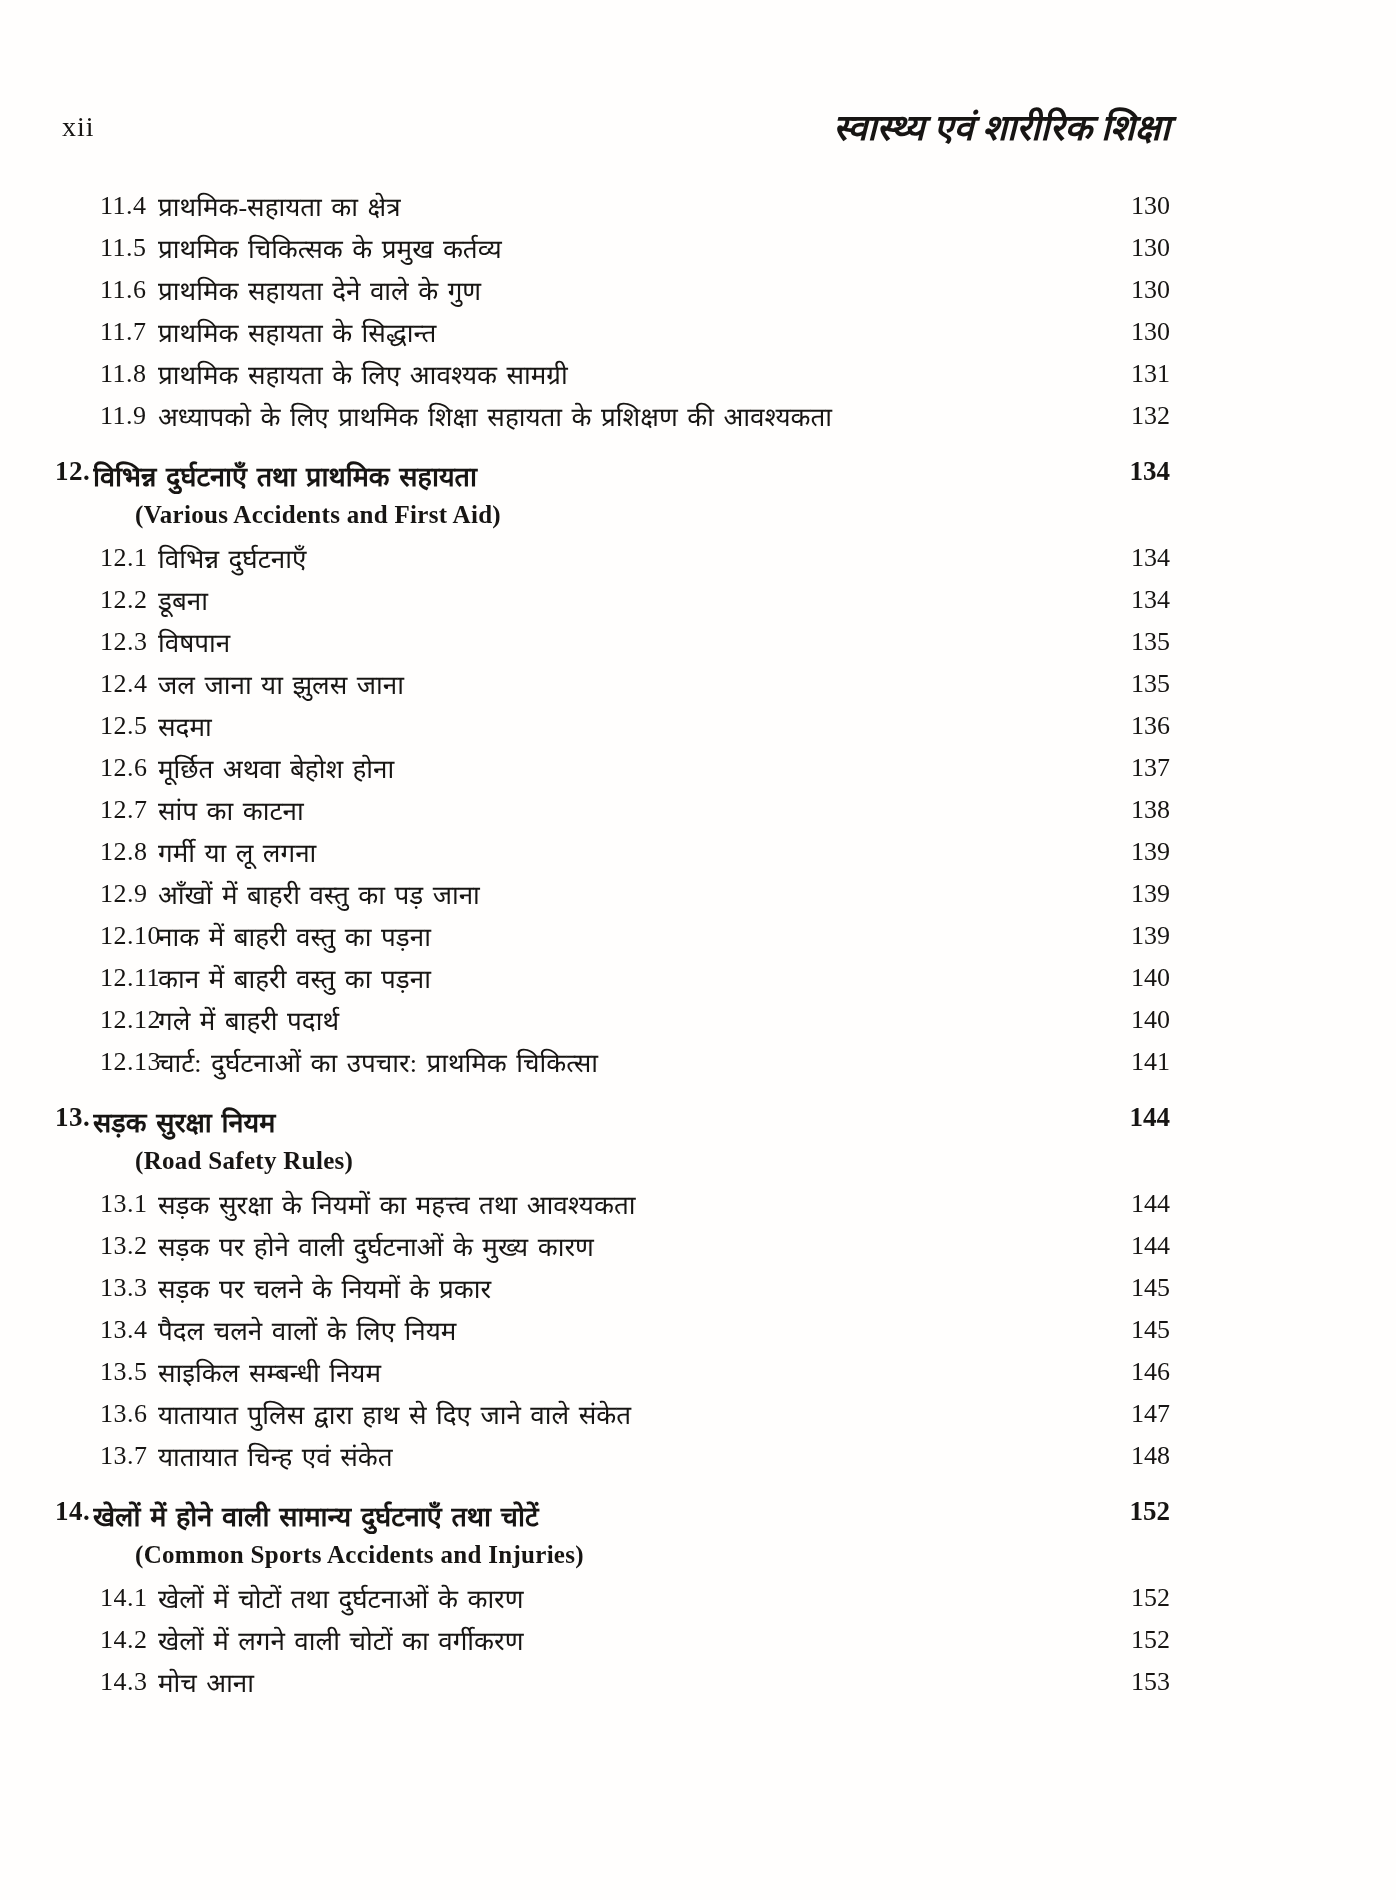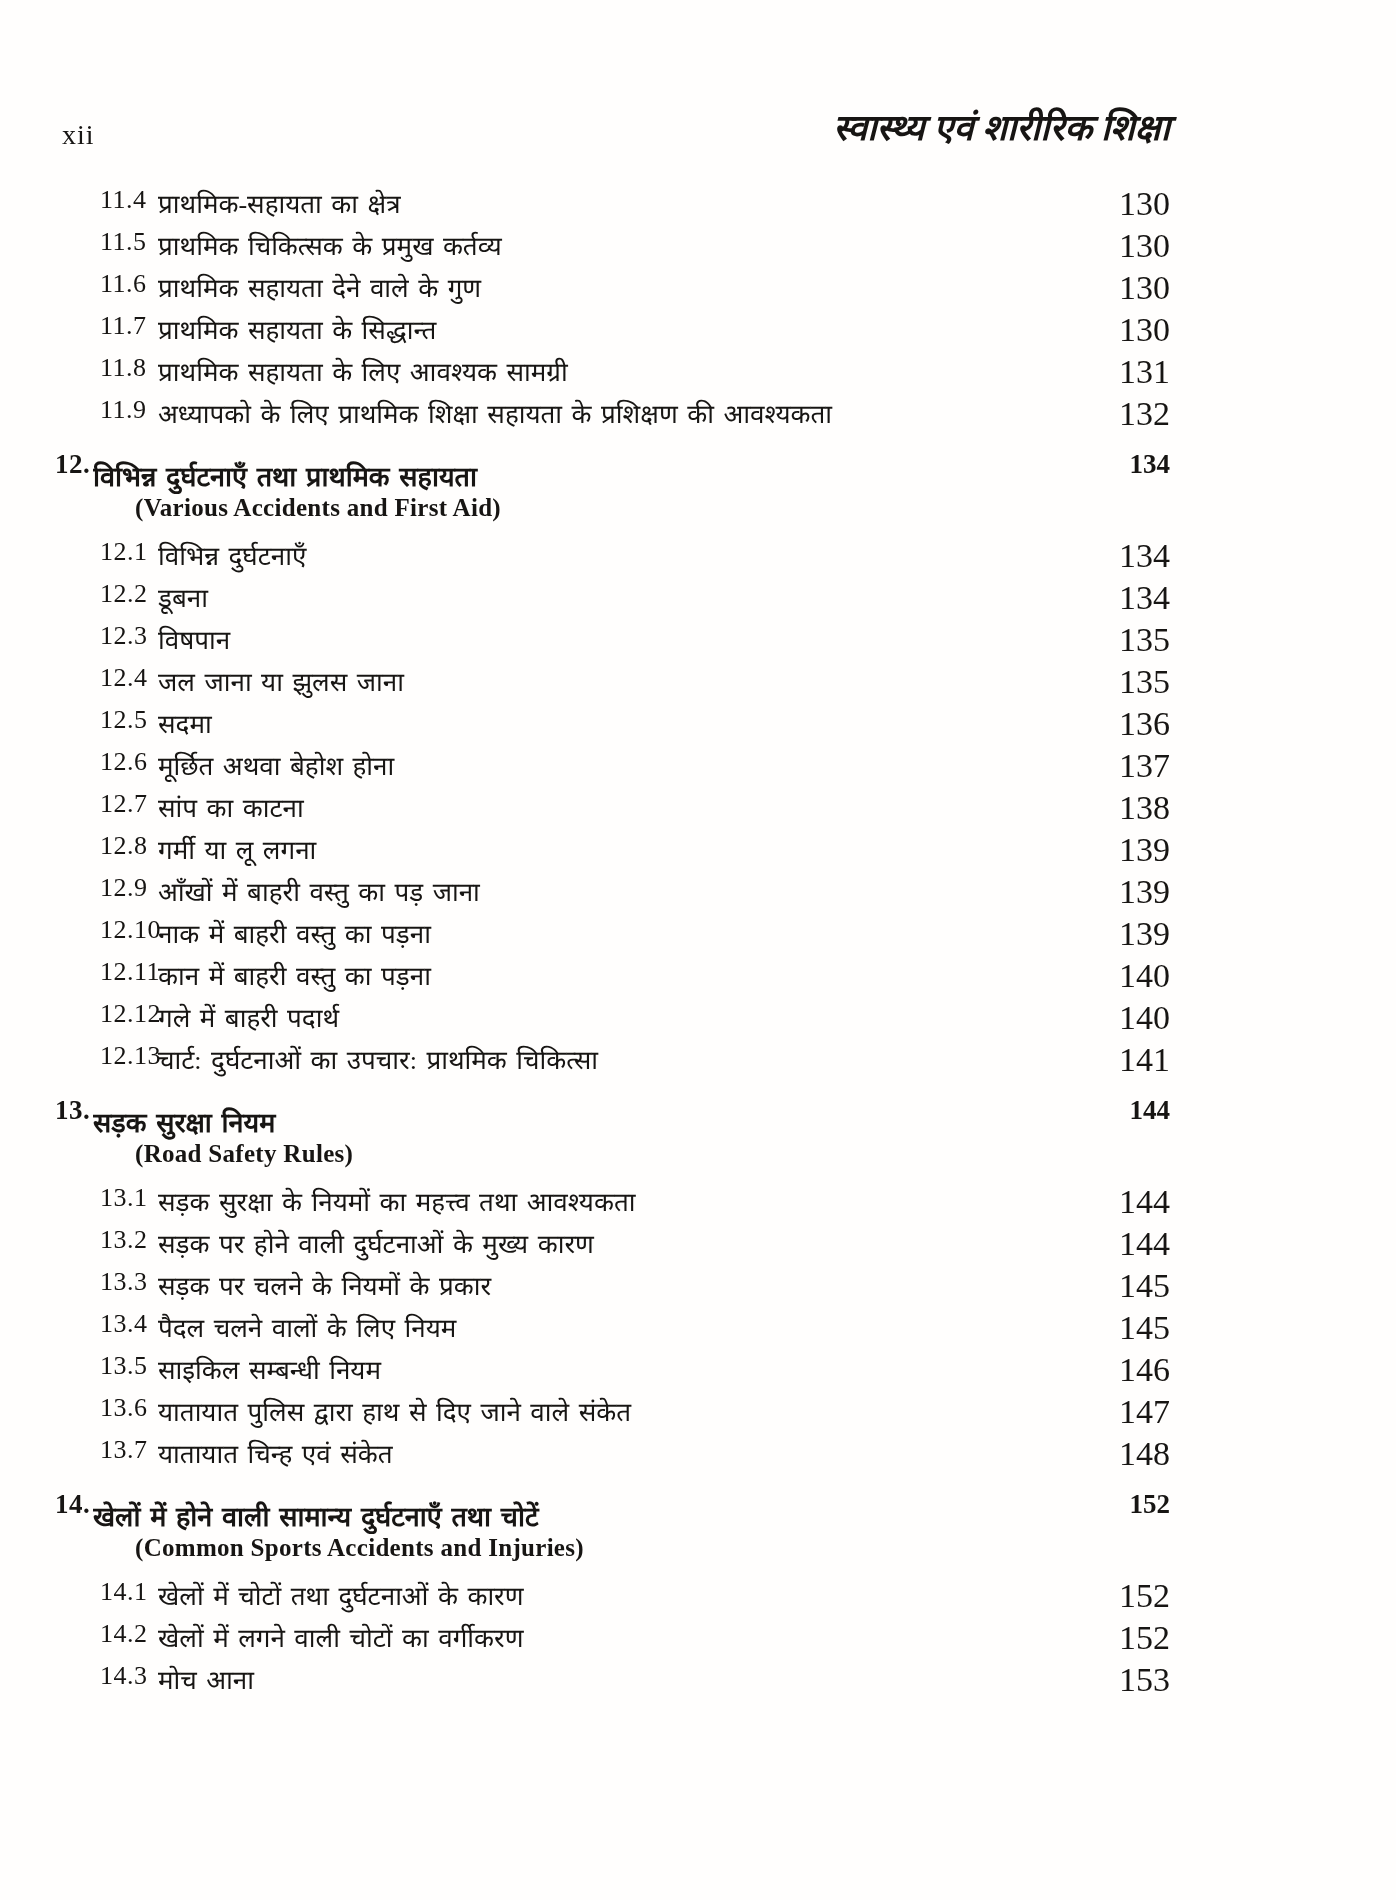--- a/index.html
+++ b/index.html
@@ -13,57 +13,57 @@
     font-family: "Liberation Serif", "DejaVu Serif", serif;
     color: #171513;
   }
   .header {
     position: absolute;
     top: 102px;
     left: 62px;
     width: 1108px;
     display: flex;
     justify-content: space-between;
-    align-items: flex-end;
+    align-items: center;
   }
   .folio {
     font-size: 28px;
     letter-spacing: 1px;
   }
   .running-head {
     font-size: 36px;
     font-weight: 700;
     font-style: italic;
   }
   .toc {
     position: absolute;
     top: 185px;
     left: 55px;
     width: 1115px;
   }
-  .row { display: flex; }
+  .row { display: flex; align-items: center; }
   .row.section { height: 42px; padding-left: 45px; }
   .num {
     flex: none;
     width: 58px;
     font-size: 26px;
     letter-spacing: 0.5px;
   }
   .title {
     flex: 1;
     font-size: 26px;
     word-spacing: 3px;
     white-space: nowrap;
     overflow: hidden;
   }
   .pg {
     flex: none;
     min-width: 52px;
     text-align: right;
-    font-size: 34px;
+    font-size: 26px;
   }
   .chapter-block { margin-top: 12px; margin-bottom: 2px; }
   .row.chapter { height: 45px; font-weight: 700; }
   .row.chapter .num { width: 38px; font-size: 27px; }
   .row.chapter .title { font-size: 27px; margin-top: 8px; }
   .row.chapter .pg { font-size: 27px; font-weight: 700; }
   .row.subtitle-row { height: 41px; padding-left: 40px; }
   .subtitle {
     font-weight: 700;
     font-size: 25px;

